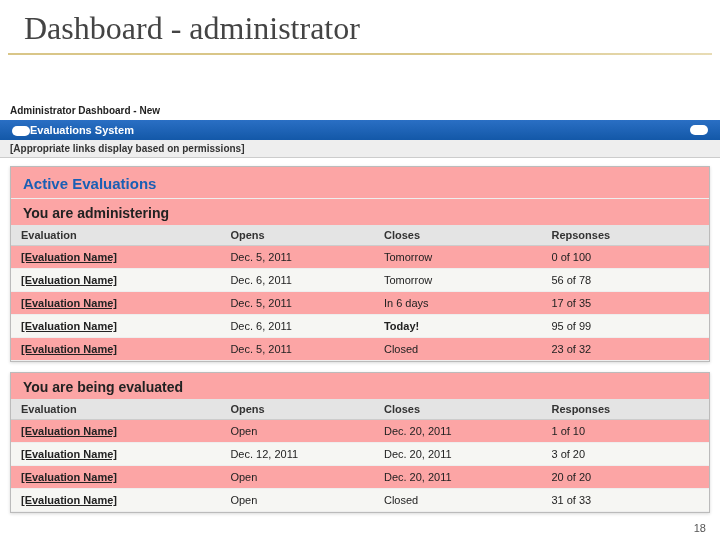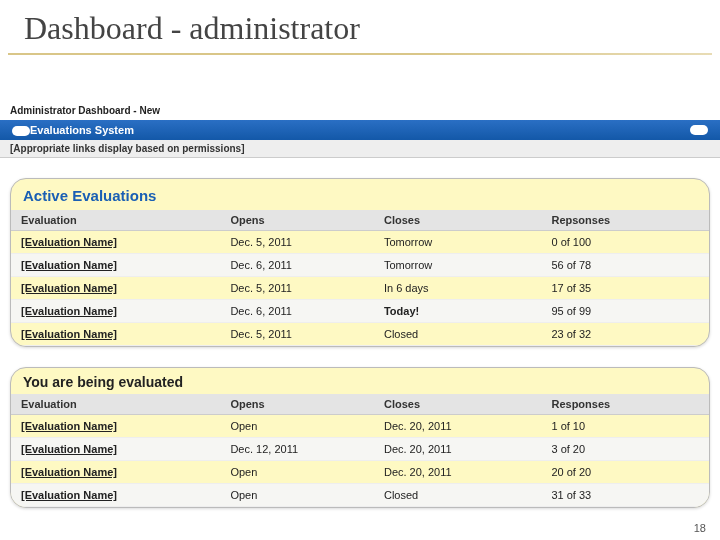--- a/index.html
+++ b/index.html
@@ -52,23 +52,23 @@
   .perm-note {
     font-size: 10px;
     font-weight: bold;
     padding: 3px 10px;
     color: #333;
     background: #eee;
     border-bottom: 1px solid #ccc;
   }
   .panel {
     border: 1px solid #bbb;
-    border-radius: 16px;
-    margin: 20px 10px 10px 10px;
-    background: #fef9c3;
+    border-radius: 0;
+    margin: 8px 10px 10px 10px;
+    background: #fca5a5;
     box-shadow: 0 1px 3px rgba(0,0,0,0.15);
     overflow: hidden;
   }
   .panel-header {
     font-size: 15px;
     font-weight: bold;
     color: #1a5fb4;
     padding: 8px 12px 6px 12px;
   }
   .section-sub {
@@ -137,20 +137,21 @@
   <div class="left">
     <span class="toggle-pill"></span>
     <span>Evaluations System</span>
   </div>
   <span class="toggle-pill"></span>
 </div>
 <div class="perm-note">[Appropriate links display based on permissions]</div>
 
 <div class="panel">
   <div class="panel-header">Active Evaluations</div>
+  <div class="section-sub">You are administering</div>
   <table class="eval">
     <thead>
       <tr>
         <th class="col-eval">Evaluation</th>
         <th class="col-open">Opens</th>
         <th class="col-close">Closes</th>
         <th class="col-resp">Repsonses</th>
       </tr>
     </thead>
     <tbody id="tbody1">

